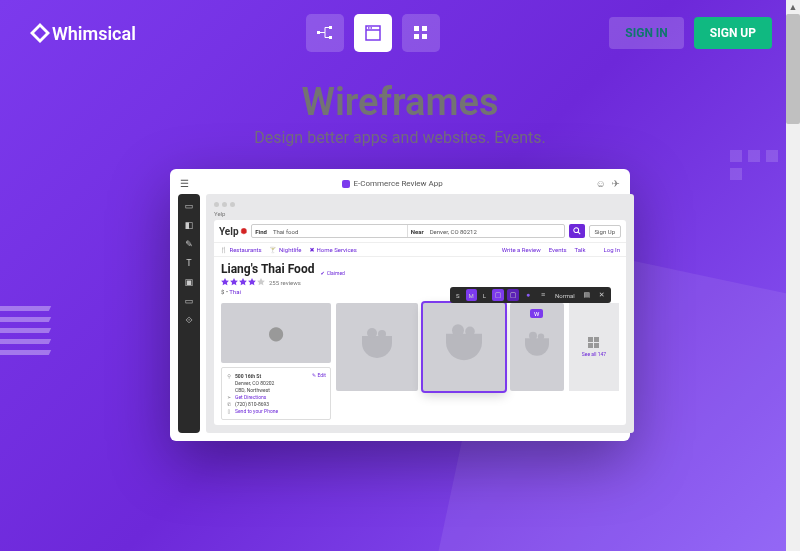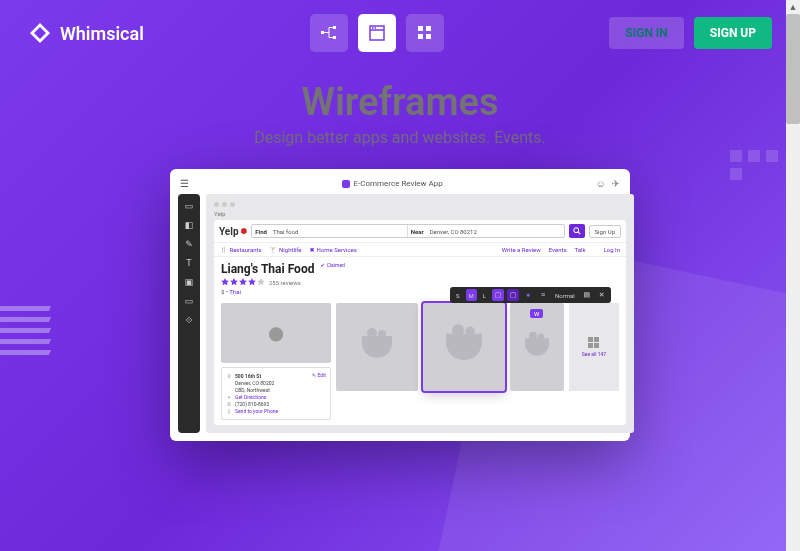--- a/index.html
+++ b/index.html
@@ -7,21 +7,21 @@
   .bg-shape { position: absolute; right: -60px; bottom: -120px; width: 400px; height: 400px; background: rgba(255,255,255,0.08); transform: rotate(12deg); border-radius: 30px; }
   .bg-lines { position: absolute; left: -10px; top: 300px; }
   .bg-lines .ln { width: 60px; height: 5px; background: rgba(255,255,255,0.35); margin: 6px 0; transform: skewX(-25deg); }
   .bg-squares { position: absolute; right: 20px; top: 150px; display: flex; flex-wrap: wrap; width: 50px; gap: 6px; }
   .bg-squares .sq { width: 12px; height: 12px; background: rgba(255,255,255,0.15); }
   .scrollbar { position: absolute; right: 0; top: 0; width: 14px; height: 100%; background: #f0f0f0; }
   .scrollbar .thumb { background: #c0c0c0; width: 100%; height: 110px; }
   .scrollbar .arrow { height: 14px; background: #f0f0f0; text-align: center; font-size: 9px; color: #666; line-height: 14px; }
 
   .topbar { display: flex; align-items: center; justify-content: space-between; padding: 14px 28px; }
-  .logo { display: flex; align-items: center; gap: 8px; color: #fff; font-weight: 600; font-size: 18px; }
+  .logo { display: flex; align-items: center; color: #fff; font-weight: 600; font-size: 18px; }
   .logo-mark { width: 24px; height: 24px; }
   .nav-tools { display: flex; gap: 10px; }
   .tool-btn { width: 38px; height: 38px; background: rgba(255,255,255,0.18); border-radius: 5px; display: flex; align-items: center; justify-content: center; cursor: pointer; }
   .tool-btn.active { background: #fff; }
   .auth { display: flex; gap: 10px; }
   .btn { padding: 9px 16px; border-radius: 4px; font-weight: 700; font-size: 12px; border: none; cursor: pointer; }
   .btn-signin { background: rgba(255,255,255,0.18); color: #0f766e; }
   .btn-signup { background: #10b981; color: #fff; }
 
   .hero { text-align: center; color: #737373; margin-top: 14px; }
@@ -53,21 +53,21 @@
   .search-box .val { color:#555; flex:1; }
   .search-btn { width:16px; height:14px; background:#6d28d9; display:flex; align-items:center; justify-content:center; border-radius:2px; }
   .signup-mini { border:1px solid #ccc; border-radius:2px; font-size:6px; padding:2px 5px; color:#555; }
 
   .cat-row { display:flex; align-items:center; gap:8px; padding:3px 6px; font-size:6px; color:#6d28d9; border-top:1px solid #eee; border-bottom:1px solid #eee; }
   .cat-row .cat { display:flex; align-items:center; gap:2px; cursor:pointer; }
   .cat-row .spacer { flex:1; }
   .cat-row .link { color:#6d28d9; }
 
   .content { padding:5px 7px; }
-  .biz-head { display:flex; align-items:flex-start; gap:6px; }
+  .biz-head { display:flex; align-items:flex-end; gap:6px; }
   .biz-title { font-size:12px; font-weight:700; color:#222; }
   .claimed { font-size:5px; color:#6d28d9; display:flex; align-items:center; gap:2px; }
   .rating-row { display:flex; align-items:center; gap:4px; margin-top:2px; }
   .stars { display:flex; gap:1px; }
   .star { width:8px; height:8px; }
   .reviews { font-size:6px; color:#777; }
   .meta-row { font-size:6px; color:#555; margin-top:2px; }
   .meta-row a { color:#6d28d9; text-decoration:none; }
 
   .float-toolbar { position:absolute; top:118px; left:280px; background:#2a2a2a; border-radius:3px; display:flex; align-items:center; padding:2px 3px; gap:3px; z-index:5; }

